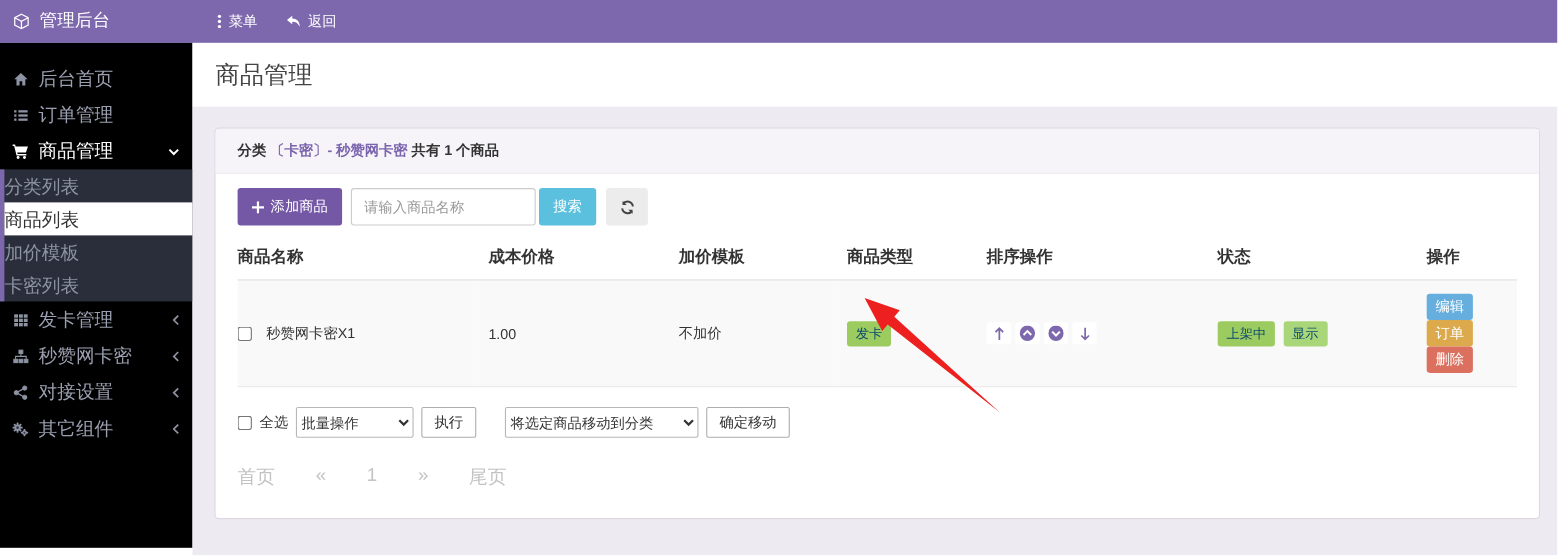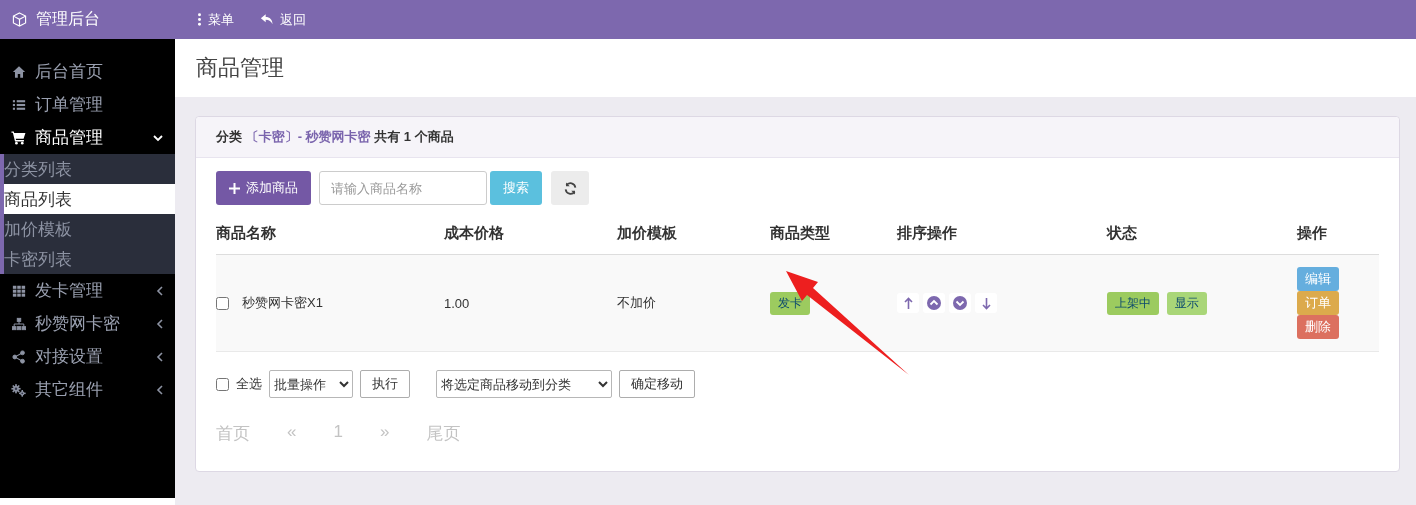--- a/index.html
+++ b/index.html
@@ -341,21 +341,21 @@
                     <button class="btn act-btn act-order">订单</button>
                     <button class="btn act-btn act-del">删除</button>
                   </td>
                 </tr>
               </tbody>
             </table>
 
             <div class="bulk-row">
               <input type="checkbox" style="">
               <span>全选</span>
-              <select style="width:84px">
+              <select style="width:107px">
                 <option>批量操作</option>
               </select>
               <button class="btn-plain">执行</button>
               <span class="gap"></span>
               <select style="width:176px">
                 <option>将选定商品移动到分类</option>
               </select>
               <button class="btn-plain">确定移动</button>
             </div>
 

